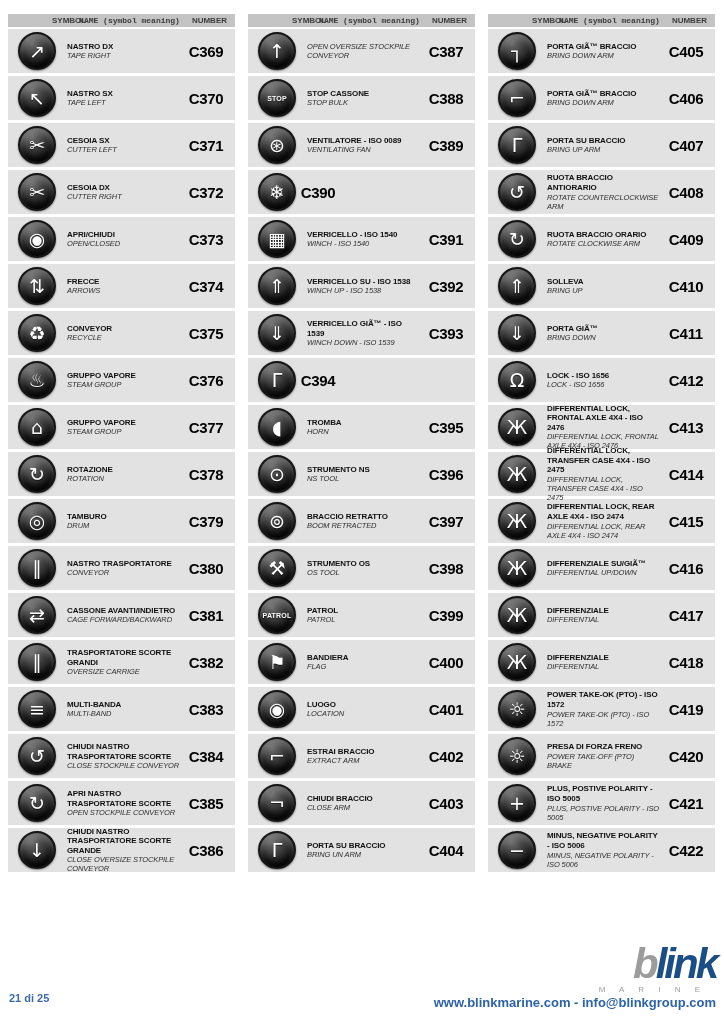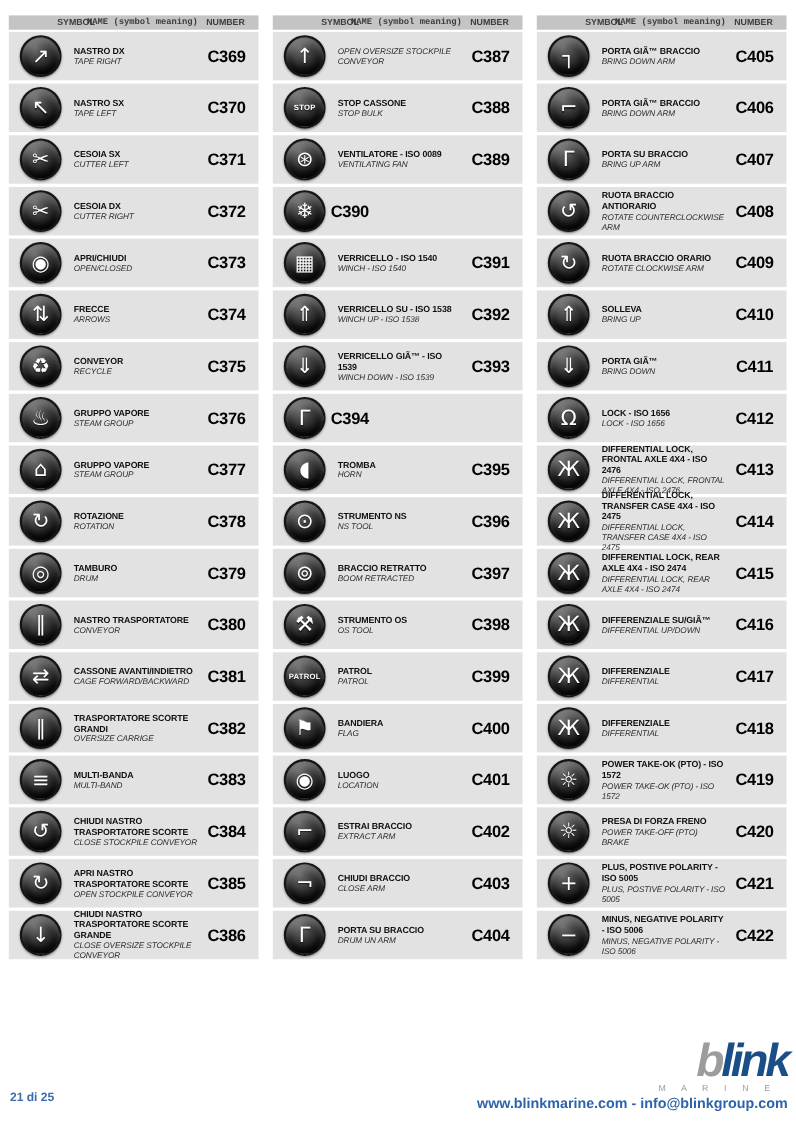--- a/index.html
+++ b/index.html
@@ -9,21 +9,21 @@
     -webkit-font-smoothing:antialiased;overflow:hidden;
   }
   .table-area{position:absolute;left:8px;top:14px;width:708px;display:flex;gap:13px;}
   .col{width:227px;display:flex;flex-direction:column;}
   .col-header{
     height:13px;background:#c4c4c4;display:grid;grid-template-columns:68px 1fr 52px;
     align-items:center;font-size:8px;font-weight:bold;color:#3c3c3c;margin-bottom:2px;
   }
   .col-header .h-symbol{text-align:center;padding-left:44px;}
   .col-header .h-name{text-align:center;font-family:Liberation Mono, monospace;}
-  .col-header .h-number{text-align:center;padding-right:8px;}
+  .col-header .h-number{text-align:right;padding-right:8px;}
   .row{
     height:44px;background:#e2e2e2;margin-bottom:3px;display:flex;align-items:center;
     padding:0 5px 0 0;
   }
   .icon-btn{
     width:38px;height:38px;min-width:38px;border-radius:50%;margin-left:10px;
     background:radial-gradient(circle at 35% 28%,#6d6d6d 0%,#3a3a3a 38%,#121212 72%,#000 100%);
     border:2px solid #161616;box-sizing:border-box;
     box-shadow:inset 0 5px 6px rgba(255,255,255,.28),inset 0 -5px 7px rgba(0,0,0,.75),0 1px 2px rgba(0,0,0,.45);
     display:flex;align-items:center;justify-content:center;position:relative;
@@ -438,21 +438,21 @@
     </div>
     <div class="num">C403</div>
   </div>
 
   <div class="row">
     <div class="icon-btn">
       <span class="glyph">Γ</span>
     </div>
     <div class="nm">
       <div class="nm-it">PORTA SU BRACCIO</div>
-      <div class="nm-en">DRUM UN ARM</div>
+      <div class="nm-en">BRING UN ARM</div>
     </div>
     <div class="num">C404</div>
   </div>
 </div>
   </div>
   <div class="col">
     <div class="col-header">
       <span class="h-symbol">SYMBOL</span>
       <span class="h-name">NAME (symbol meaning)</span>
       <span class="h-number">NUMBER</span>

